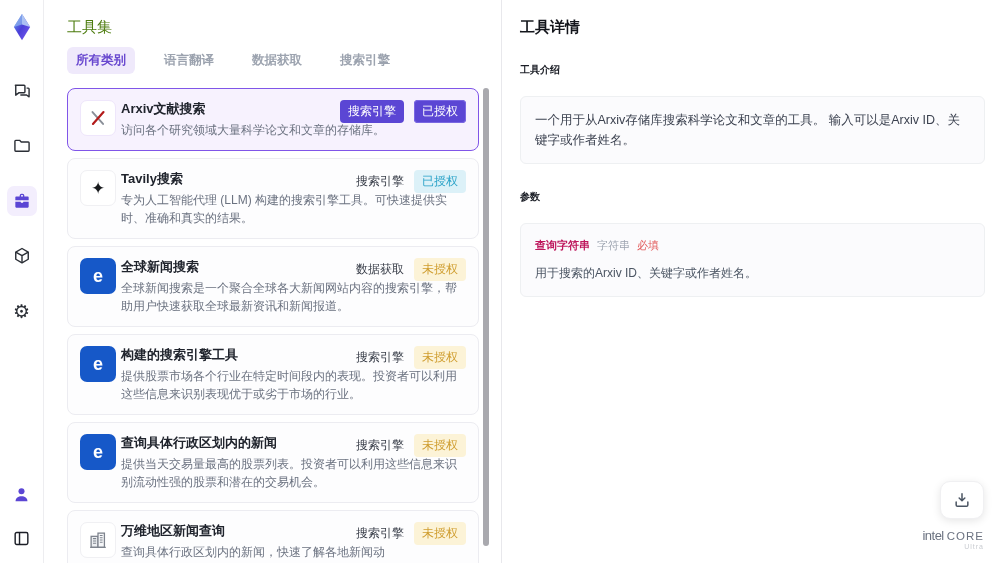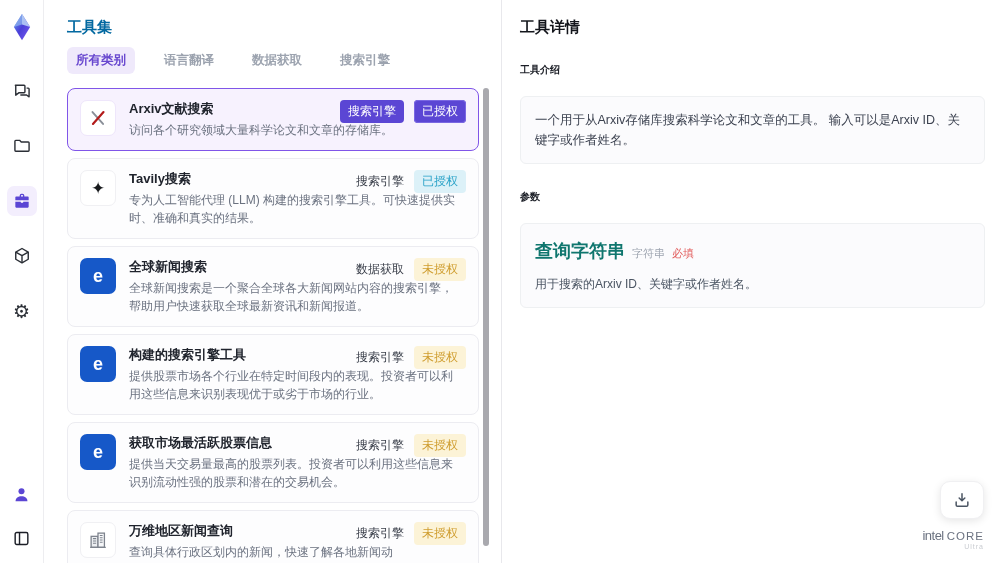--- a/index.html
+++ b/index.html
@@ -20,27 +20,27 @@
   .nav-btn { width: 30px; height: 30px; border-radius: 7px; display: flex; align-items: center; justify-content: center; cursor: pointer; }
   .nav-btn.active { background: #f3eefd; }
   .gear-glyph { font-size: 19px; color: #2b2f36; line-height: 1; }
   .sidebar-bottom { margin-top: auto; display: flex; flex-direction: column; align-items: center; gap: 14px; }
 
   
   .list-panel {
     flex: 0 0 458px; background: #fff; border-right: 1px solid #e8e8ec;
     position: relative; padding: 18px 22px 0 23px;
   }
-  .panel-title { font-size: 15px; font-weight: bold; color: #0369a1; }
+  .panel-title { font-size: 15px; font-weight: normal; color: #4d7c0f; }
   .tabs { display: flex; align-items: center; gap: 20px; margin-top: 10px; font-weight: bold; }
   .tab { font-size: 12.5px; color: #9ca3af; padding: 5px 9px; border-radius: 6px; cursor: pointer; white-space: nowrap; }
   .tab.active { background: #efe9fb; color: #6847cf; }
   .cards { margin-top: 14px; display: flex; flex-direction: column; gap: 7px; }
   .card {
-    position: relative; display: flex; gap: 13px; padding: 11px 12px;
+    position: relative; display: flex; gap: 5px; padding: 11px 12px;
     background: #fdfdfe; border: 1px solid #ececf1; border-radius: 8px; cursor: pointer;
   }
   .card.selected { background: #f7f2fe; border: 1.5px solid #8055e8; }
   .card-icon {
     flex: 0 0 36px; width: 36px; height: 36px; border-radius: 7px;
     display: flex; align-items: center; justify-content: center; background: #fff;
     border: 1px solid #f0f0f3; overflow: hidden;
   }
   .card.selected .card-icon { border-color: #eee6fb; }
   .card-icon.blue { background: #1658c8; border: none; }
@@ -64,21 +64,21 @@
 
   
   .detail-panel { flex: 1; background: #fff; padding: 18px 15px 0 18px; }
   .detail-title { font-size: 15px; font-weight: bold; color: #14161c; }
   .section-title { font-size: 10px; font-weight: bold; color: #1c1f27; margin-top: 26px; }
   .info-box {
     margin-top: 19px; background: #fbfbfd; border: 1px solid #eef0f2; border-radius: 6px;
     padding: 13px 14px; font-size: 12.5px; color: #3c4250; line-height: 1.6;
   }
   .param-head { display: flex; align-items: baseline; gap: 7px; }
-  .param-name { font-size: 18px; font-weight: bold; color: #0f766e; }
+  .param-name { font-size: 11px; font-weight: bold; color: #be185d; }
   .param-type { font-size: 11px; color: #9ca3af; }
   .param-required { font-size: 11px; color: #e25c5c; }
   .param-desc { font-size: 12px; color: #4b5563; margin-top: 9px; }
 
   
   .download-fab {
     position: absolute; right: 16px; bottom: 44px; width: 44px; height: 38px;
     background: #fff; border-radius: 10px; border: 1px solid #f0f0f2;
     box-shadow: 0 2px 8px rgba(0,0,0,.10); display: flex; align-items: center; justify-content: center;
     cursor: pointer;
@@ -222,21 +222,21 @@
           <span class="cat-text">搜索引擎</span>
           <span class="badge badge-yellow">未授权</span>
         </div>
       </div>
 
       <div class="card">
         <div class="card-icon blue">
           <span class="blue-e">e</span>
         </div>
         <div class="card-body">
-          <div class="card-title">获取市场最活跃股票信息</div>
+          <div class="card-title">查询具体行政区划内的新闻</div>
           <div class="card-desc">提供当天交易量最高的股票列表。投资者可以利用这些信息来识别流动性强的股票和潜在的交易机会。</div>
         </div>
         <div class="badges">
           <span class="cat-text">搜索引擎</span>
           <span class="badge badge-yellow">未授权</span>
         </div>
       </div>
 
       <div class="card">
         <div class="card-icon">

